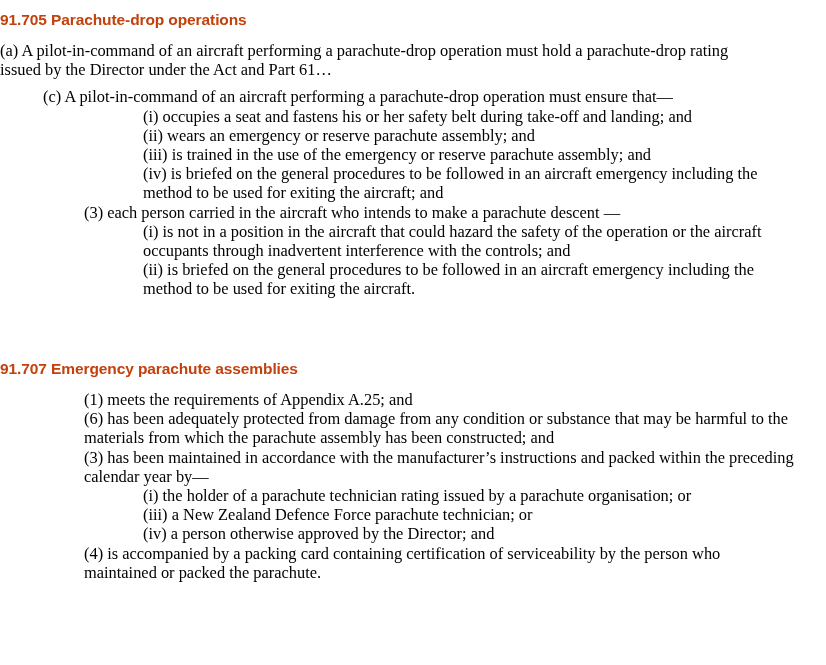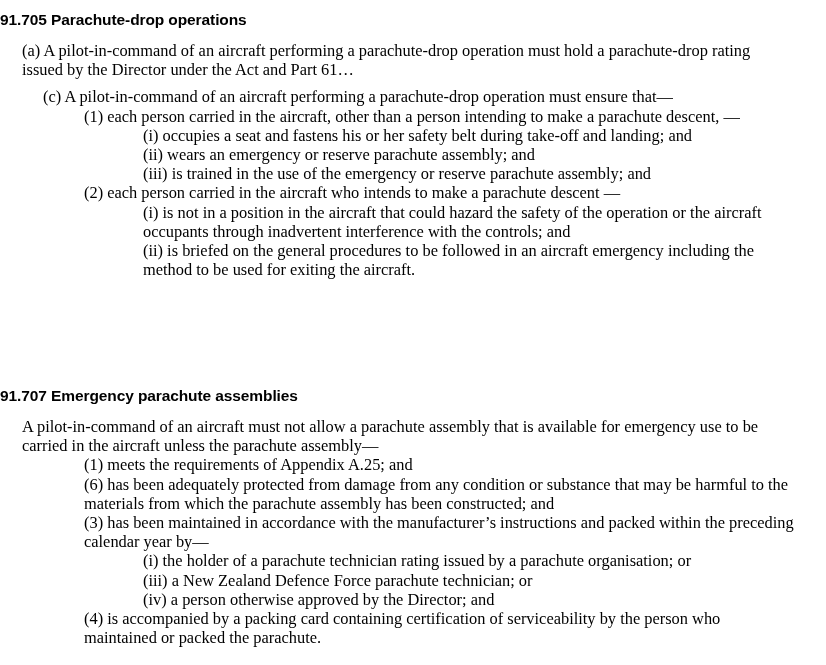--- a/index.html
+++ b/index.html
@@ -23,42 +23,42 @@
     box-sizing: border-box;
     padding: 0;
   }
 
   
   .rule-heading {
     font-family: "Liberation Sans", "DejaVu Sans", sans-serif;
     font-weight: bold;
     font-size: 15.5px;
     letter-spacing: -0.1px;
-    color: #000000;
+    color: #c2410c;
     margin: 0;
     line-height: 19px;
   }
 
   
   .para {
     font-size: 16.4px;
     line-height: 19.2px;
     margin: 0;
     text-align: left;
     color: #000;
   }
 
   
-  .lvl-0  { margin-left: 22px;  width: 772px; }   
+  .lvl-0  {  width: 772px; }   
   .lvl-0b { margin-left: 43px;  width: 767px; }   
   .lvl-1  { margin-left: 84px;  width: 710px; }   
   .lvl-2  { margin-left: 143px; width: 651px; }   
 
   .block-91705 { position: absolute; left: 0; top: 10px;  width: 826px; }
-  .block-91707 { position: absolute; left: 0; top: 386px; width: 826px; }
+  .block-91707 { position: absolute; left: 0; top: 359px; width: 826px; }
 
   .gap-head  { height: 12px; }
   .gap-para  { height: 8px; }
 </style>
 </head>
 <body>
 
 <div class="page">
 
   <section class="block-91705">
@@ -66,44 +66,43 @@
     <h2 class="rule-heading">91.705 Parachute-drop operations</h2>
 
     <div class="gap-head"></div>
 
     <p class="para lvl-0">(a) A pilot-in-command of an aircraft performing a parachute-drop operation must hold a parachute-drop rating issued by the Director under the Act and Part 61…</p>
 
     <div class="gap-para"></div>
 
     <p class="para lvl-0b">(c) A pilot-in-command of an aircraft performing a parachute-drop operation must ensure that—</p>
 
-    <p class="para lvl-1">(1) each person carried in the aircraft, other than a person intending to make a parachute descent, —</p>
 
     <p class="para lvl-2">(i) occupies a seat and fastens his or her safety belt during take-off and landing; and</p>
 
     <p class="para lvl-2">(ii) wears an emergency or reserve parachute assembly; and</p>
 
     <p class="para lvl-2">(iii) is trained in the use of the emergency or reserve parachute assembly; and</p>
 
+    <p class="para lvl-2">(iv) is briefed on the general procedures to be followed in an aircraft emergency including the method to be used for exiting the aircraft; and</p>
 
-    <p class="para lvl-1">(2) each person carried in the aircraft who intends to make a parachute descent —</p>
+    <p class="para lvl-1">(3) each person carried in the aircraft who intends to make a parachute descent —</p>
 
     <p class="para lvl-2">(i) is not in a position in the aircraft that could hazard the safety of the operation or the aircraft occupants through inadvertent interference with the controls; and</p>
 
     <p class="para lvl-2">(ii) is briefed on the general procedures to be followed in an aircraft emergency including the method to be used for exiting the aircraft.</p>
 
   </section>
 
   <section class="block-91707">
 
     <h2 class="rule-heading">91.707 Emergency parachute assemblies</h2>
 
     <div class="gap-head"></div>
 
-    <p class="para lvl-0">A pilot-in-command of an aircraft must not allow a parachute assembly that is available for emergency use to be carried in the aircraft unless the parachute assembly—</p>
 
     <p class="para lvl-1">(1) meets the requirements of Appendix A.25; and</p>
 
     <p class="para lvl-1">(6) has been adequately protected from damage from any condition or substance that may be harmful to the materials from which the parachute assembly has been constructed; and</p>
 
     <p class="para lvl-1">(3) has been maintained in accordance with the manufacturer’s instructions and packed within the preceding calendar year by—</p>
 
     <p class="para lvl-2">(i) the holder of a parachute technician rating issued by a parachute organisation; or</p>
 
 

